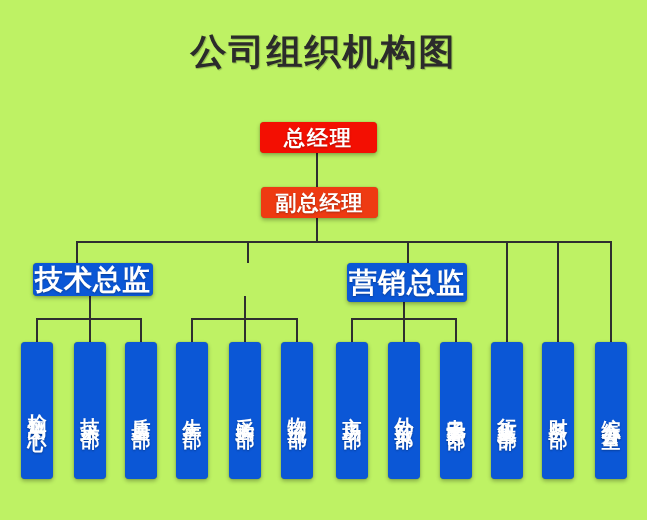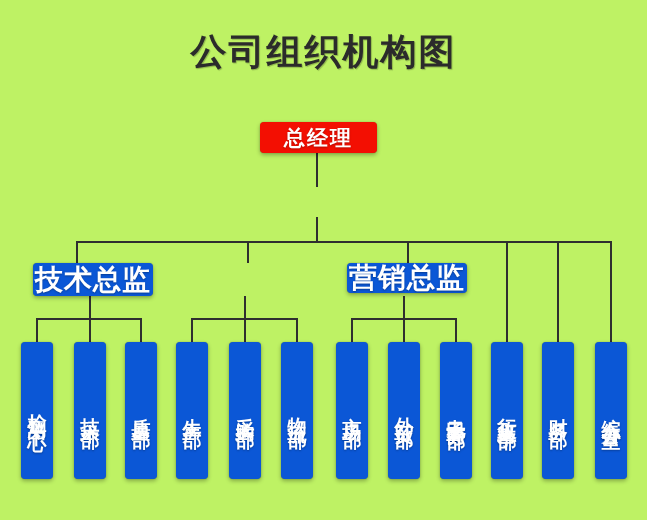--- a/index.html
+++ b/index.html
@@ -62,23 +62,24 @@
   <div class="vl" style="left:296px;top:318px;height:24px;"></div>
 
   <div class="vl" style="left:403px;top:296px;height:23px;"></div>
   <div class="hl" style="left:351px;top:318px;width:106px;"></div>
   <div class="vl" style="left:351px;top:318px;height:24px;"></div>
   <div class="vl" style="left:403px;top:318px;height:24px;"></div>
   <div class="vl" style="left:455px;top:318px;height:24px;"></div>
 
   <div class="node red" style="left:260px;top:122px;width:117px;height:31px;">总经理</div>
 
+  <div class="node red2" style="left:261px;top:187px;width:117px;height:31px;">副总经理</div>
 
   <div class="node blue" style="left:33px;top:263px;width:120px;height:33px;">技术总监</div>
-  <div class="node blue" style="left:347px;top:263px;width:120px;height:30px;">营销总监</div>
+  <div class="node blue" style="left:347px;top:263px;width:120px;height:39px;">营销总监</div>
 
   <div class="node vbox" style="left:21px;top:342px;width:32px;height:137px;">检测中心</div>
   <div class="node vbox" style="left:74px;top:342px;width:32px;height:137px;">技术部</div>
   <div class="node vbox" style="left:125px;top:342px;width:32px;height:137px;">质量部</div>
 
   <div class="node vbox" style="left:176px;top:342px;width:32px;height:137px;">生产部</div>
   <div class="node vbox" style="left:229px;top:342px;width:32px;height:137px;">采购部</div>
   <div class="node vbox" style="left:281px;top:342px;width:32px;height:137px;">物流部</div>
 
   <div class="node vbox" style="left:336px;top:342px;width:32px;height:137px;">市场部</div>

